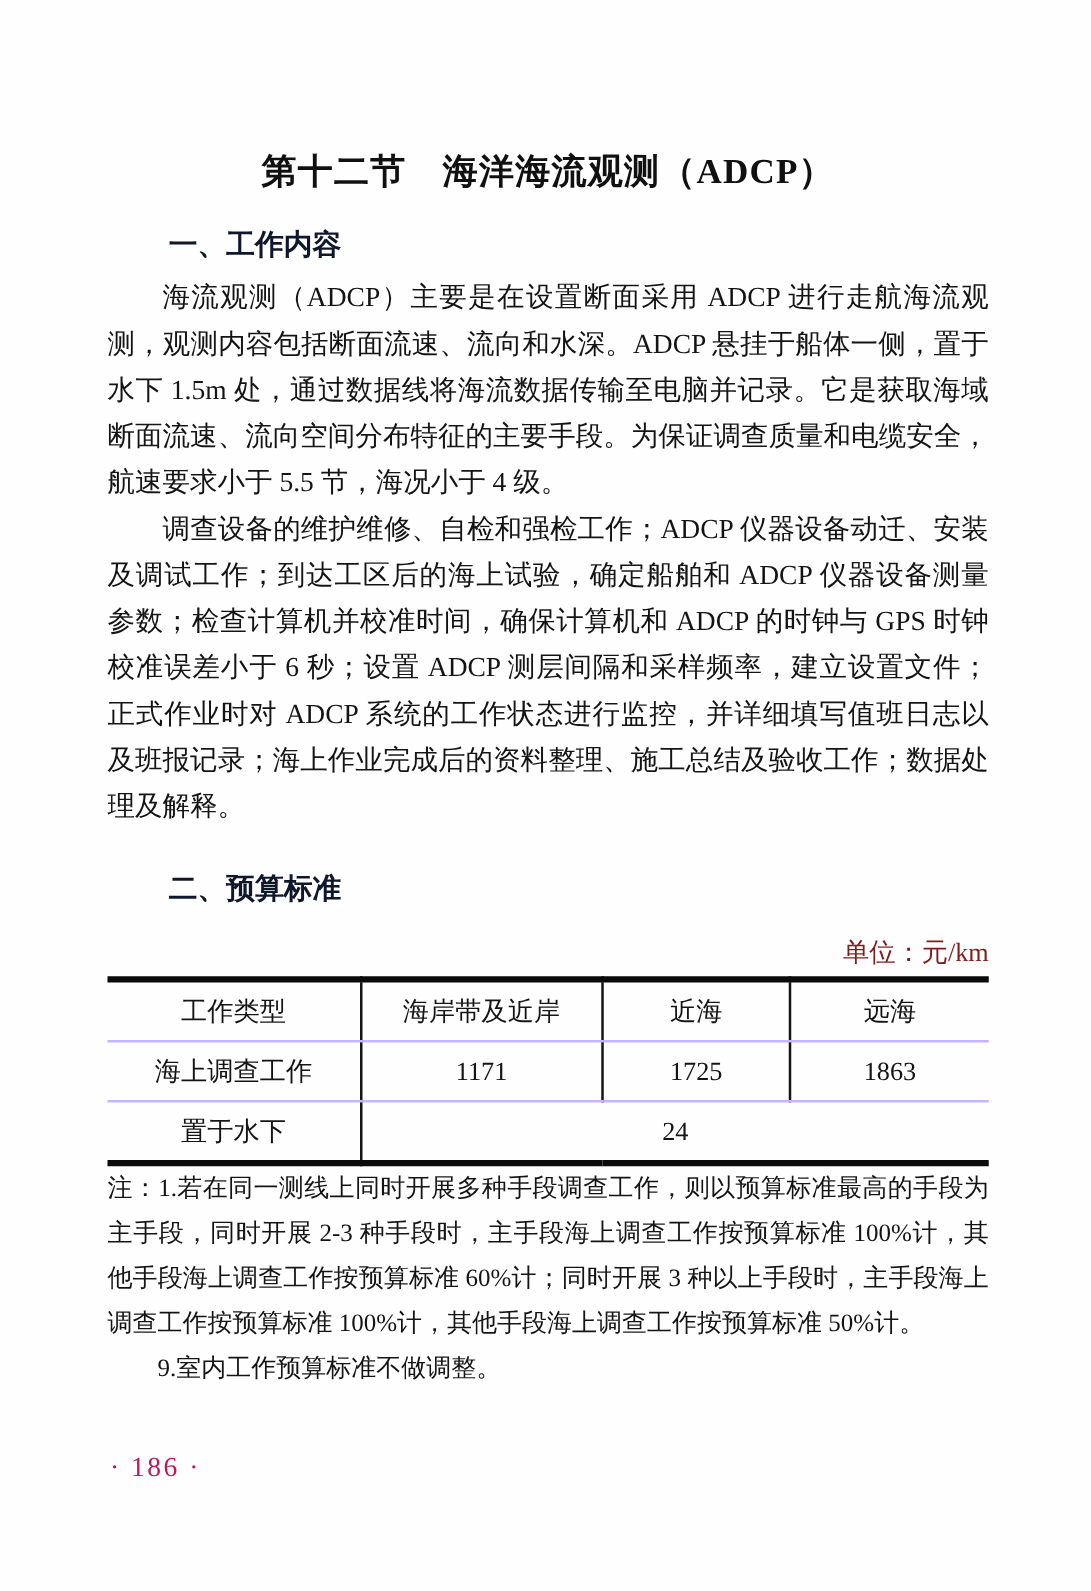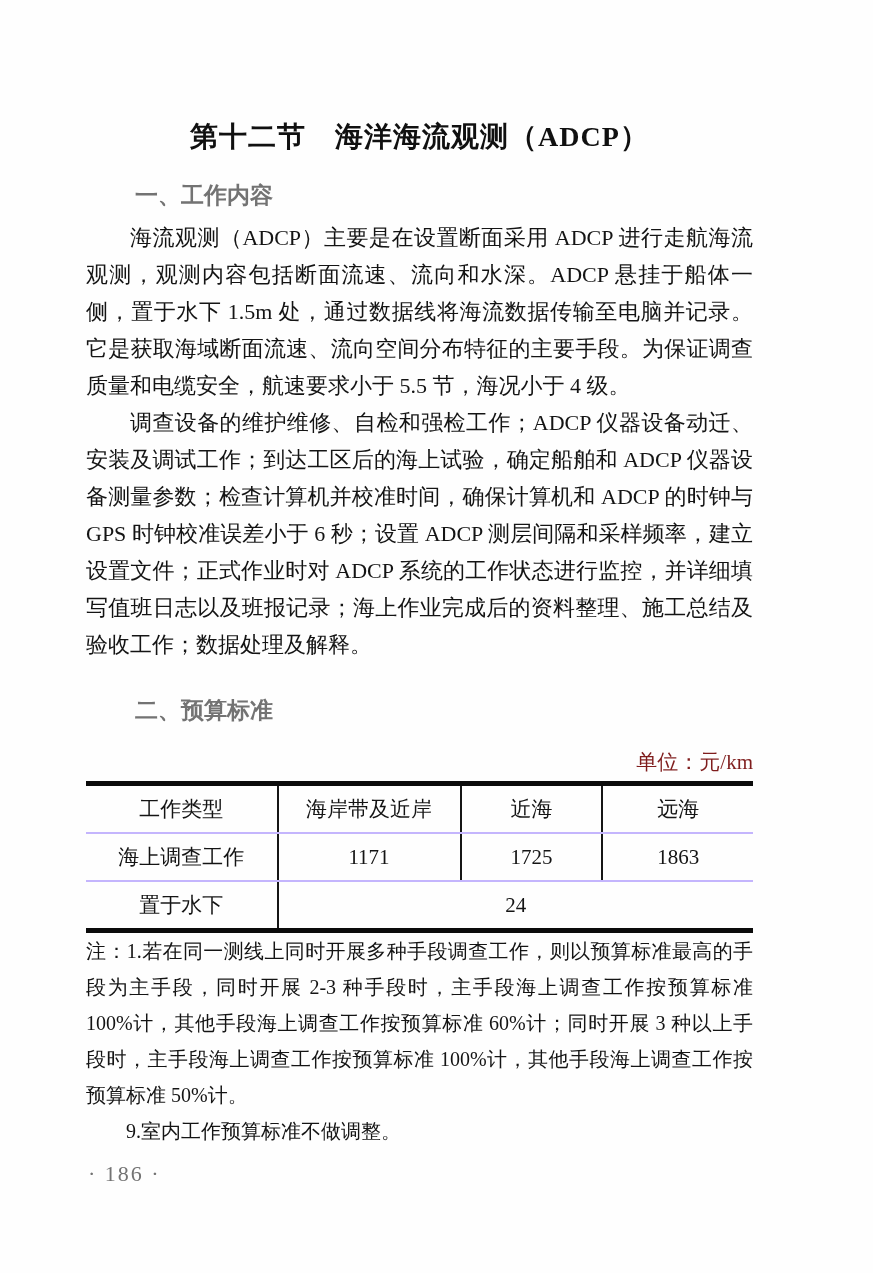--- a/index.html
+++ b/index.html
@@ -8,36 +8,36 @@
     background: #ffffff;
   }
   .page {
     position: relative;
     width: 873px;
     height: 1273px;
     box-sizing: border-box;
     background: #fefefe;
     color: #171717;
     font-family: "Liberation Serif", "DejaVu Serif", serif;
-    padding: 118px 120px 0 86px;
+    padding: 118px 82px 0 86px;
     overflow: hidden;
   }
   .doc-title {
     margin: 0;
     font-size: 28px;
     font-weight: bold;
     text-align: center;
     letter-spacing: 1px;
     color: #101010;
   }
   .num-heading {
     margin: 24px 0 8px 49px;
     font-size: 23px;
     font-weight: bold;
-    color: #737373;
+    color: #0f172a;
   }
   .num-heading.second {
     margin-top: 32px;
   }
   .body-para {
     margin: 0;
     font-size: 22px;
     line-height: 37px;
     text-align: justify;
     text-indent: 2em;
@@ -86,21 +86,21 @@
   }
   .note-para.indent {
     text-indent: 2em;
   }
   .page-number {
     position: absolute;
     left: 88px;
     bottom: 86px;
     font-size: 22px;
     letter-spacing: 2px;
-    color: #737373;
+    color: #be185d;
   }
 </style>
 </head>
 <body>
 
 <div class="page">
 
   <h1 class="doc-title">第十二节　海洋海流观测（ADCP）</h1>
 
   <h2 class="num-heading">一、工作内容</h2>

